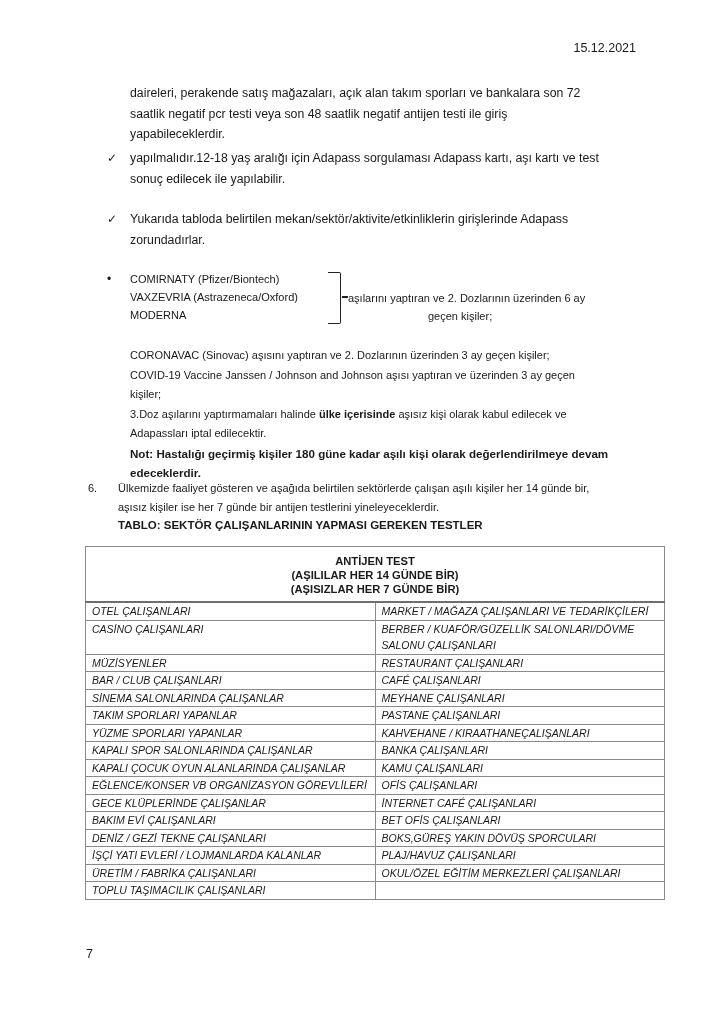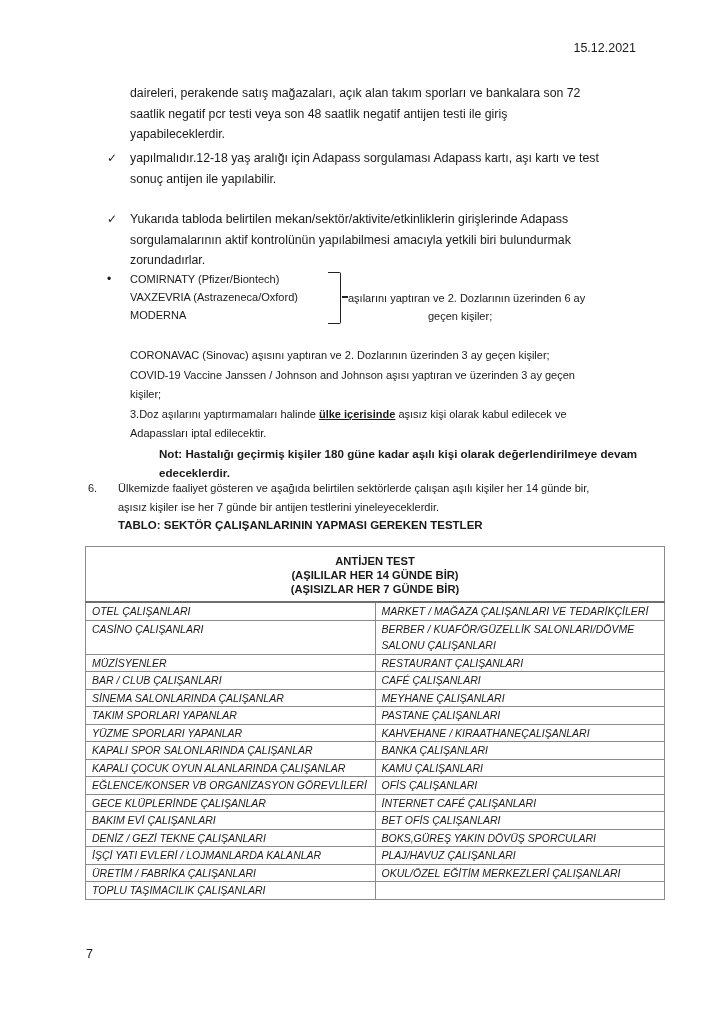--- a/index.html
+++ b/index.html
@@ -96,27 +96,25 @@
     .p-coronavac {
       position: absolute;
       left: 130px;
       top: 346px;
       width: 530px;
       font-size: 11px;
       line-height: 19.5px;
     }
     .p-coronavac u b, .bold-u {
       font-weight: bold;
-      text-decoration: underline;
     }
     .p-note {
       font-weight: bold;
       font-size: 11.6px;
       line-height: 19.5px;
-      margin-left: 29px;
     }
 
     .numbered {
       position: absolute;
       left: 88px;
       top: 479px;
       width: 580px;
       font-size: 11px;
       line-height: 18.5px;
     }
@@ -173,27 +171,26 @@
 
 <div class="block p-cont">
   <div>daireleri, perakende satış mağazaları, açık alan takım sporları ve bankalara son 72</div>
   <div>saatlik negatif pcr testi veya son 48 saatlik negatif antijen testi ile giriş</div>
   <div>yapabileceklerdir.</div>
 </div>
 
 <div class="check-item ci1">
   <span class="check-mark">✓</span>
   <div>yapılmalıdır.12-18 yaş aralığı için Adapass sorgulaması Adapass kartı, aşı kartı ve test</div>
-  <div>sonuç antijen ile yapılabilir.</div>
+  <div>sonuç edilecek ile yapılabilir.</div>
 </div>
 
 <div class="check-item ci2">
   <span class="check-mark">✓</span>
   <div>Yukarıda tabloda belirtilen mekan/sektör/aktivite/etkinliklerin girişlerinde Adapass</div>
-  <div>sorgulamalarının aktif kontrolünün yapılabilmesi amacıyla yetkili biri bulundurmak</div>
   <div>zorundadırlar.</div>
 </div>
 
 <div class="vaccines">
   <span class="bullet">•</span>
   <span class="vax-name">COMIRNATY (Pfizer/Biontech)</span>
   <span class="vax-name">VAXZEVRIA (Astrazeneca/Oxford)</span>
   <span class="vax-name">MODERNA</span>
   <div class="bracket"></div>
   <div class="bracket-tip"></div>

